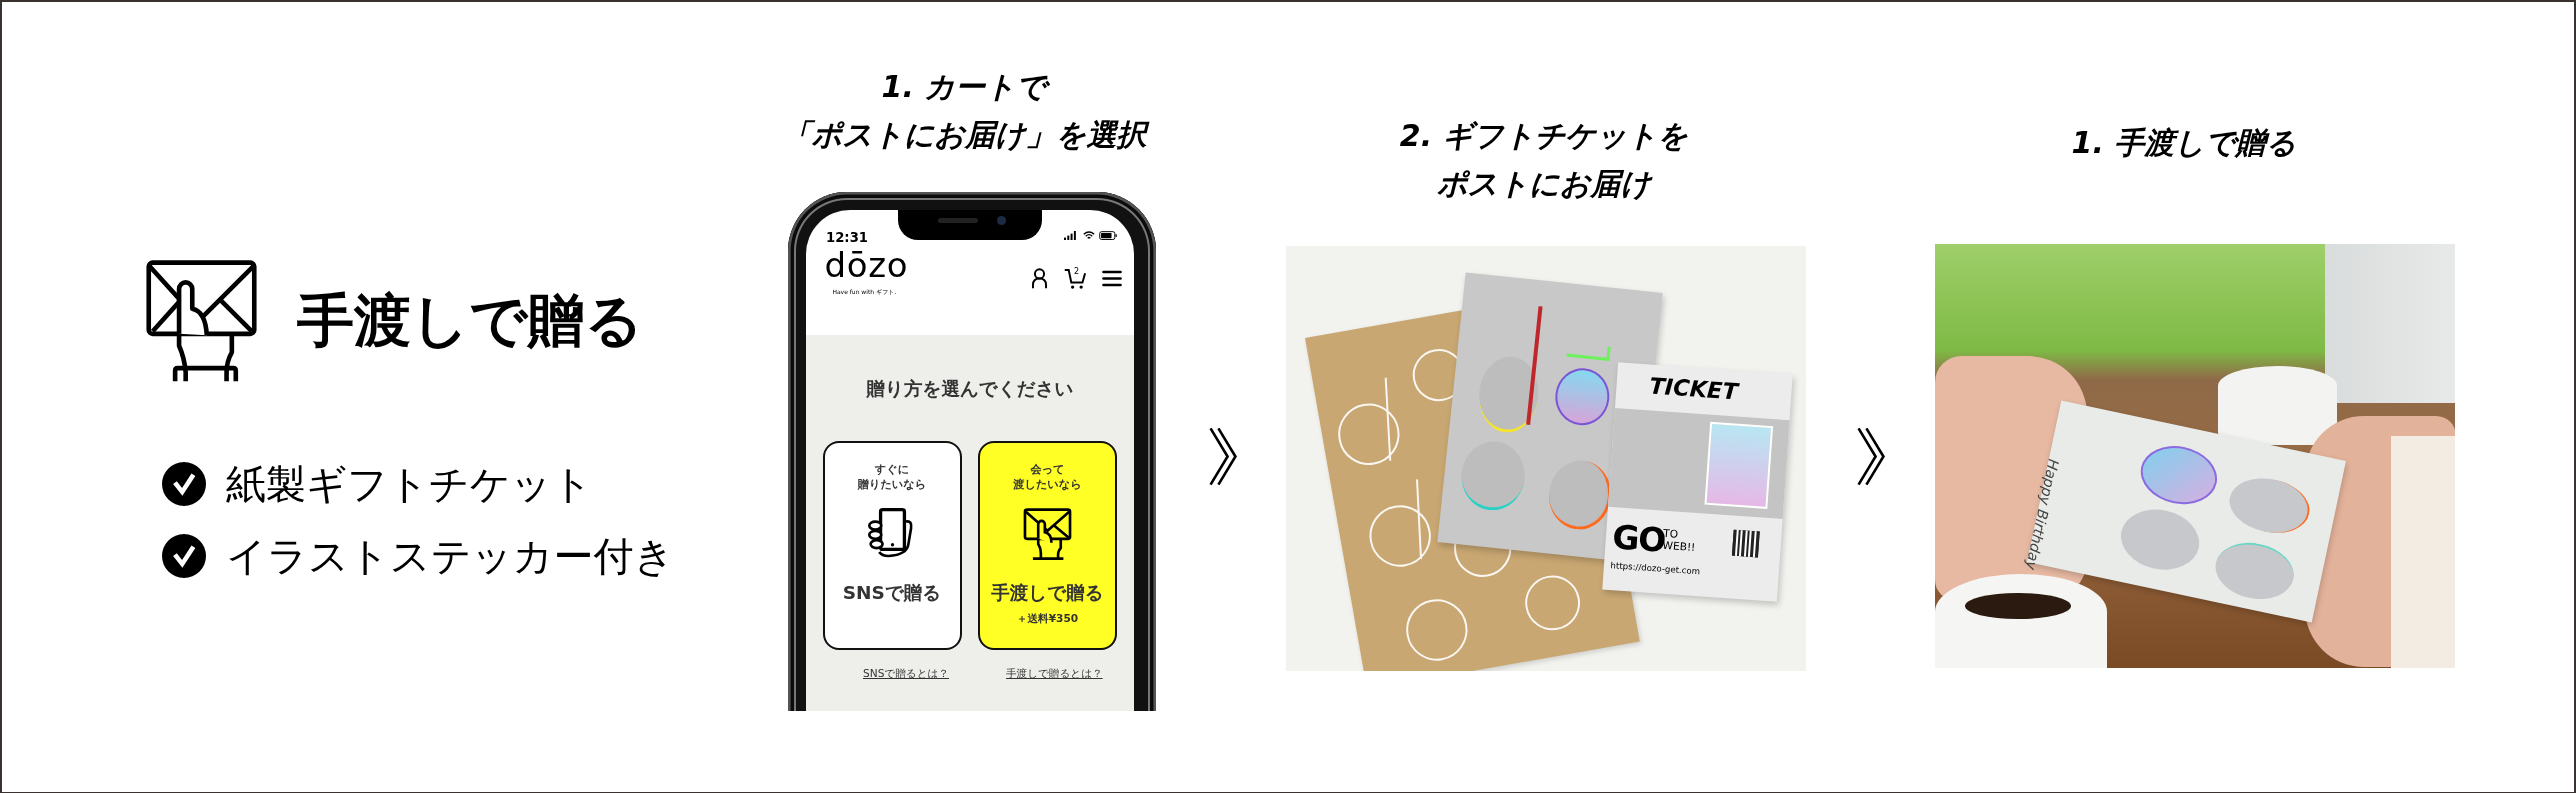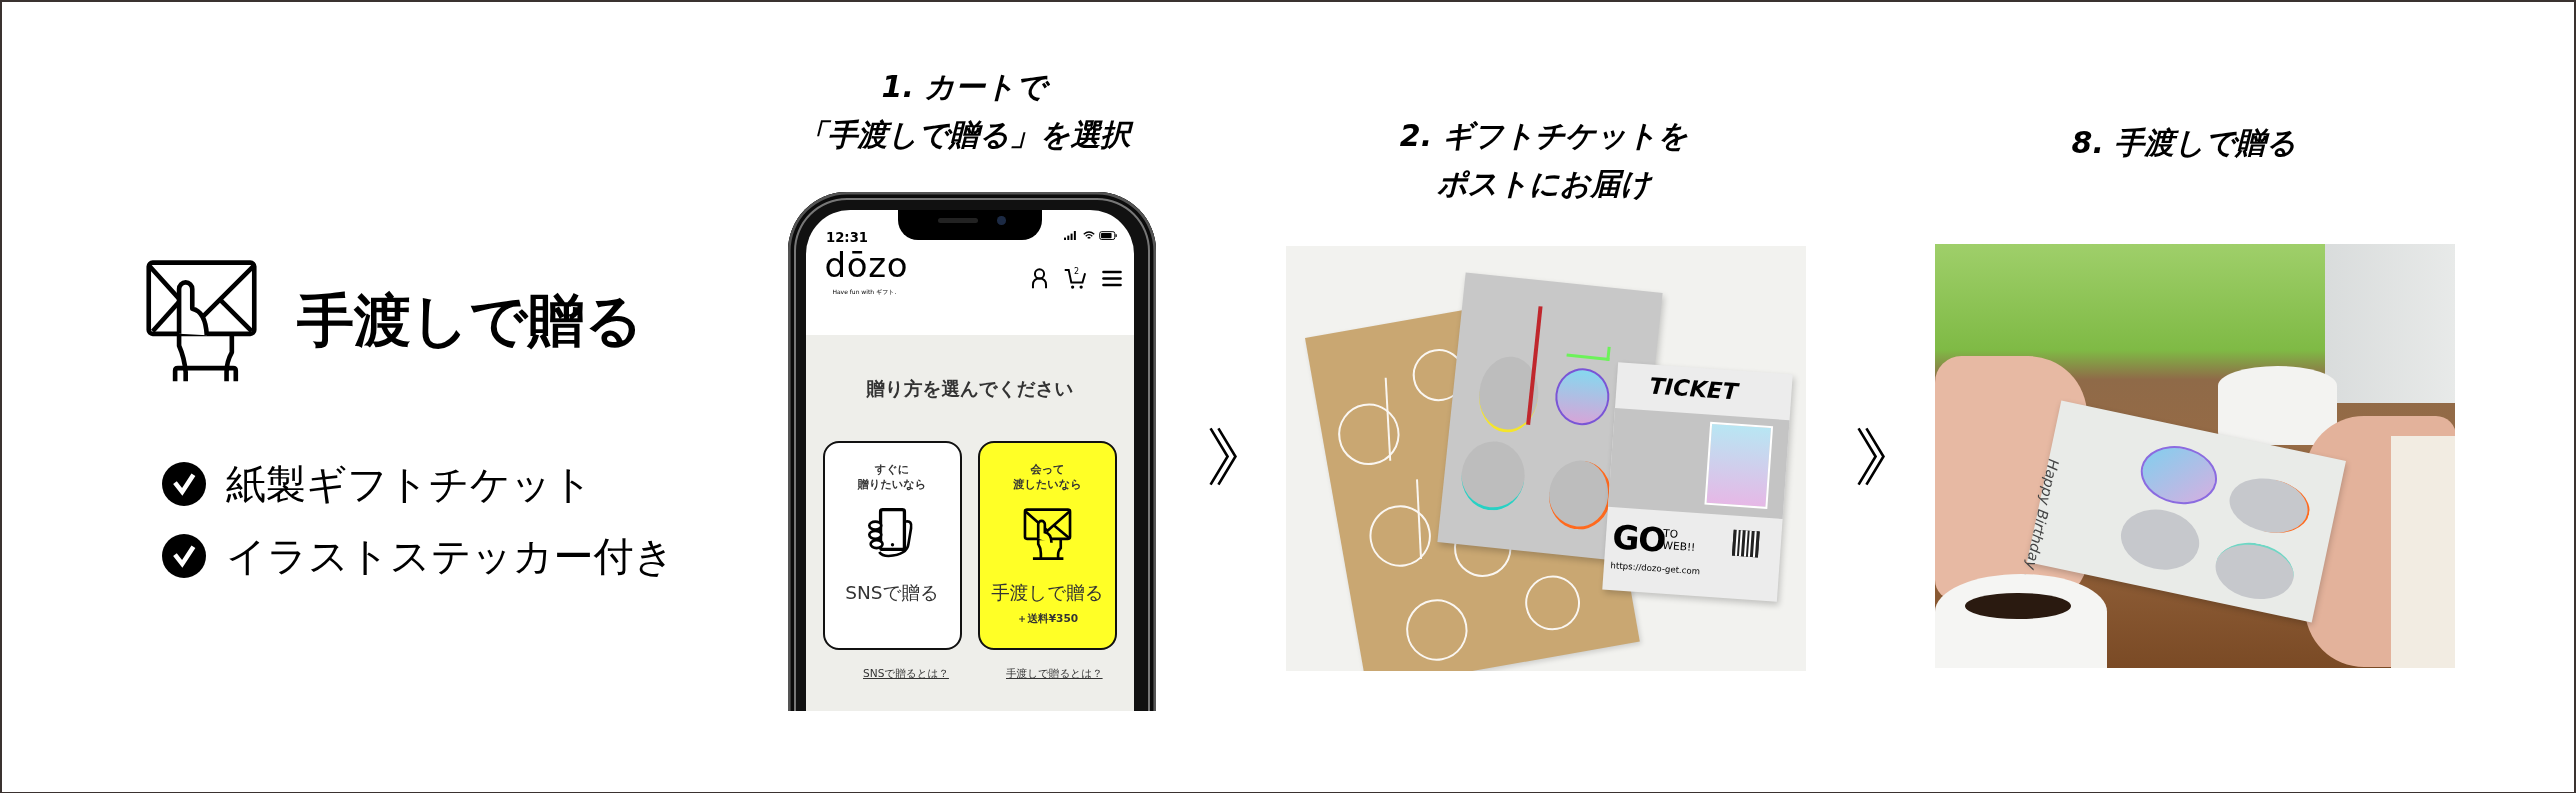--- a/index.html
+++ b/index.html
@@ -29,21 +29,21 @@
   .logo { position:absolute; left:18.5px; top:38px; font-size:34px; line-height:34px; font-weight:normal; letter-spacing:0.7px; }
   .tagline { position:absolute; left:26.4px; top:78px; font-size:6px; }
   .hdr-icons { position:absolute; right:12px; top:58px; display:flex; gap:16px; align-items:center; }
   .content { position:absolute; left:0; top:89px; width:328px; height:476px; background:#eeeeea;margin-top:36px; }
   .choose { position:absolute; left:0; width:328px; top:41px; text-align:center; font-size:18.5px; font-weight:bold; color:#333; }
   .card { position:absolute; top:106px; width:139px; height:209px; border:2px solid #111; border-radius:16px; box-sizing:border-box; text-align:center; color:#333; }
   .card.sns { left:16.5px; background:#fff; }
   .card.hand { left:172px; background:#ffff26; }
   .card .sub { margin-top:20px; font-size:11.2px; line-height:14.5px; font-weight:bold; }
   .card .ico { margin:14.5px auto 0; width:53px; height:53px; }
-  .card .lbl { margin-top:18.5px; font-size:18.5px; font-weight:normal; }
+  .card .lbl { margin-top:18.5px; font-size:18.5px; font-weight:bold; }
   .card .fee { margin-top:6.6px; font-size:10.6px; font-weight:bold; }
   .lnk { position:absolute; top:332px; font-size:10.6px; color:#333; text-decoration:underline; white-space:nowrap; }
 
   .arrow { position:absolute; width:28px; height:59px; }
 
   
   .gift-img { position:absolute; left:1286px; top:246px; width:520px; height:425px; background:#f2f2ef; overflow:hidden; }
   .photo { position:absolute; left:1935px; top:244px; width:520px; height:424px; overflow:hidden;
            background:linear-gradient(180deg,#9fcf6a 0%,#7fba45 25%,#8f6a48 32%,#9c6b43 60%,#7a4a25 100%); }
 </style>
@@ -75,28 +75,28 @@
   <span class="check">
     <svg width="26.4" height="24" viewBox="0 0 40 36">
         <path d="M6 16 L17 30 L34 4" stroke="#fff" stroke-width="7" fill="none"></path>
       </svg>
   </span>
   <span>イラストステッカー付き</span>
 </div>
 
 <div class="center-title" style="left:964px;top:63px;">
   <div>1. カートで</div>
-  <div>「手渡しで贈る」を選択</div>
+  <div>「ポストにお届け」を選択</div>
 </div>
 <div class="center-title" style="left:1544px;top:112px;">
   <div>2. ギフトチケットを</div>
   <div>ポストにお届け</div>
 </div>
 <div class="center-title" style="left:2184px;top:119px;">
-  <div>8. 手渡しで贈る</div>
+  <div>1. 手渡しで贈る</div>
 </div>
 
 <div class="phone">
   <div class="phone-body"></div>
   <div class="screen">
     <div class="notch">
       <div class="speaker"></div>
       <div class="camera"></div>
     </div>
     <div class="status-time">12:31</div>

